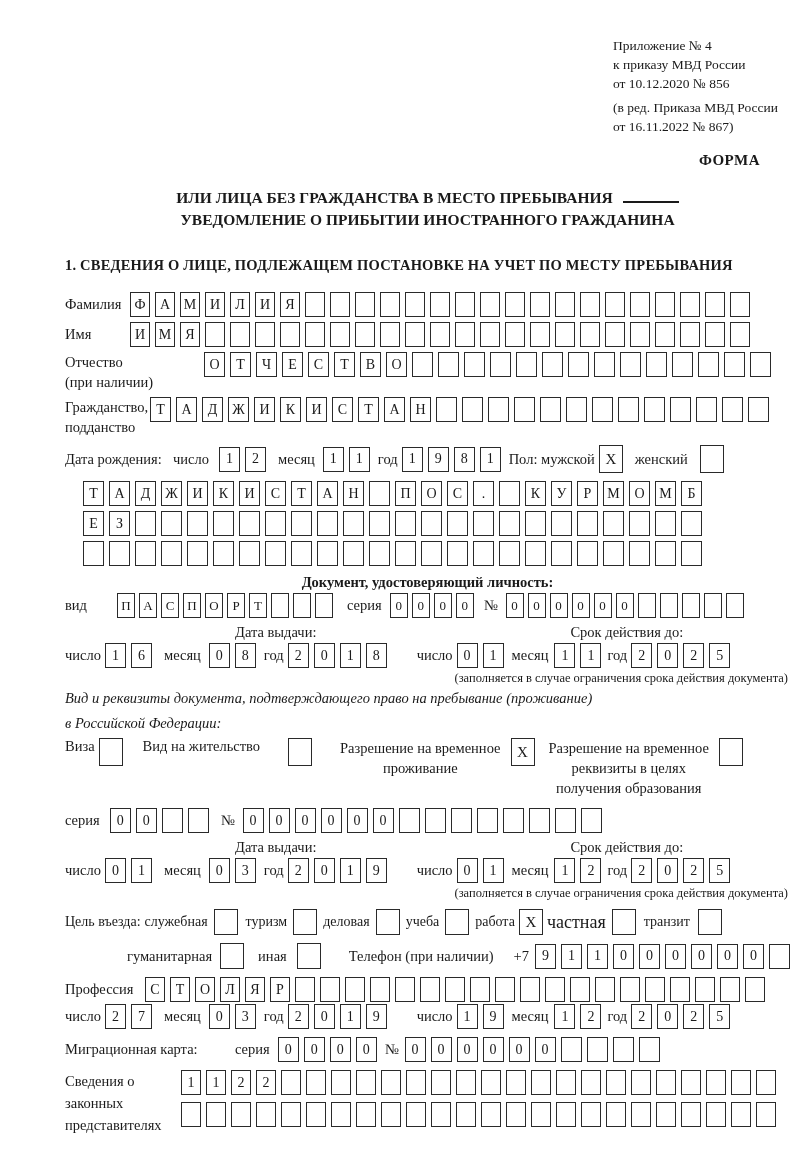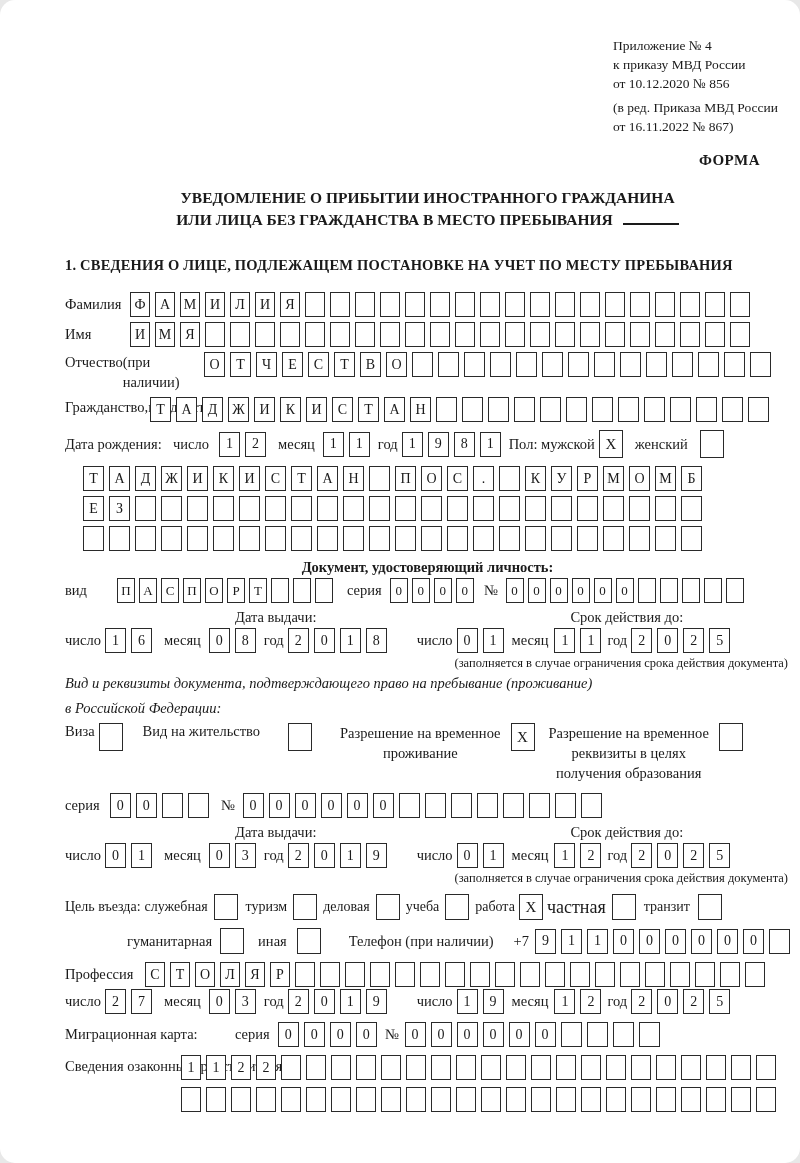--- a/index.html
+++ b/index.html
@@ -1,33 +1,33 @@
 <!DOCTYPE html>
 <html><head>
 <meta charset="utf-8">
 <style>
   * { box-sizing: border-box; }
   html,body { margin:0; padding:0; background:#e8e8e8; }
   body { width:800px; }
   .page {
     position:relative; width:800px; height:1163px; background:#ffffff;
     color:#1a1a1a; font-family:"Liberation Serif","DejaVu Serif",serif;
-    padding:36px 10px 0 65px; overflow:hidden;border-radius:15px;
+    padding:36px 10px 0 65px; overflow:hidden;
   }
   .appendix { margin-left:548px; font-size:13.5px; line-height:19px; }
   .appendix .rev1 { margin-top:5px; }
   .forma { text-align:right; padding-right:30px; font-weight:bold; font-size:15px; margin-top:16px; letter-spacing:.5px; }
   .title { text-align:center; font-weight:bold; font-size:15.5px; line-height:22px; margin-top:18px; }
   .blankline { display:inline-block; width:56px; height:13px; border-bottom:2.2px solid #1a1a1a; margin-left:10px; }
   .sec-h { font-weight:bold; font-size:14.5px; margin-top:26px; letter-spacing:.2px; }
 
   .row { display:flex; align-items:center; margin-top:5px; }
   .row.top { align-items:flex-start; }
   .lbl { font-size:14.5px; white-space:nowrap; }
-  .lblcol { display:flex; flex-direction:row; font-size:14.5px; line-height:20px; flex:none; }
+  .lblcol { display:flex; flex-direction:column; font-size:14.5px; line-height:20px; flex:none; }
 
   .cells { display:inline-flex; gap:5px; flex:none; }
   .cell {
     width:21px; height:25px; border:1.8px solid #2a2a2a; flex:none;
     display:inline-flex; align-items:center; justify-content:center;
     font-size:14px; background:#fff;
   }
   .cells.md .cell { width:20px; }
   .cells.sm { gap:4px; }
   .cells.sm .cell { width:18px; font-size:13px; }
@@ -66,24 +66,24 @@
     <div>Приложение № 4</div>
     <div>к приказу МВД России</div>
     <div>от 10.12.2020 № 856</div>
     <div class="rev1">(в ред. Приказа МВД России</div>
     <div>от 16.11.2022 № 867)</div>
   </div>
 
   <div class="forma">ФОРМА</div>
 
   <div class="title">
-    <div>УВЕДОМЛЕНИЕ О ПРИБЫТИИ ИНОСТРАННОГО ГРАЖДАНИНА</div>
     <div>
       <span>ИЛИ ЛИЦА БЕЗ ГРАЖДАНСТВА В МЕСТО ПРЕБЫВАНИЯ</span><span class="blankline"></span>
     </div>
+    <div>УВЕДОМЛЕНИЕ О ПРИБЫТИИ ИНОСТРАННОГО ГРАЖДАНИНА</div>
   </div>
 
   <div class="sec-h">1. СВЕДЕНИЯ О ЛИЦЕ, ПОДЛЕЖАЩЕМ ПОСТАНОВКЕ НА УЧЕТ ПО МЕСТУ ПРЕБЫВАНИЯ</div>
 
   <div class="row mt18">
     <span class="lbl w65">Фамилия</span>
     <span class="cells md">
         <span class="cell">Ф</span>
         <span class="cell">А</span>
         <span class="cell">М</span>

